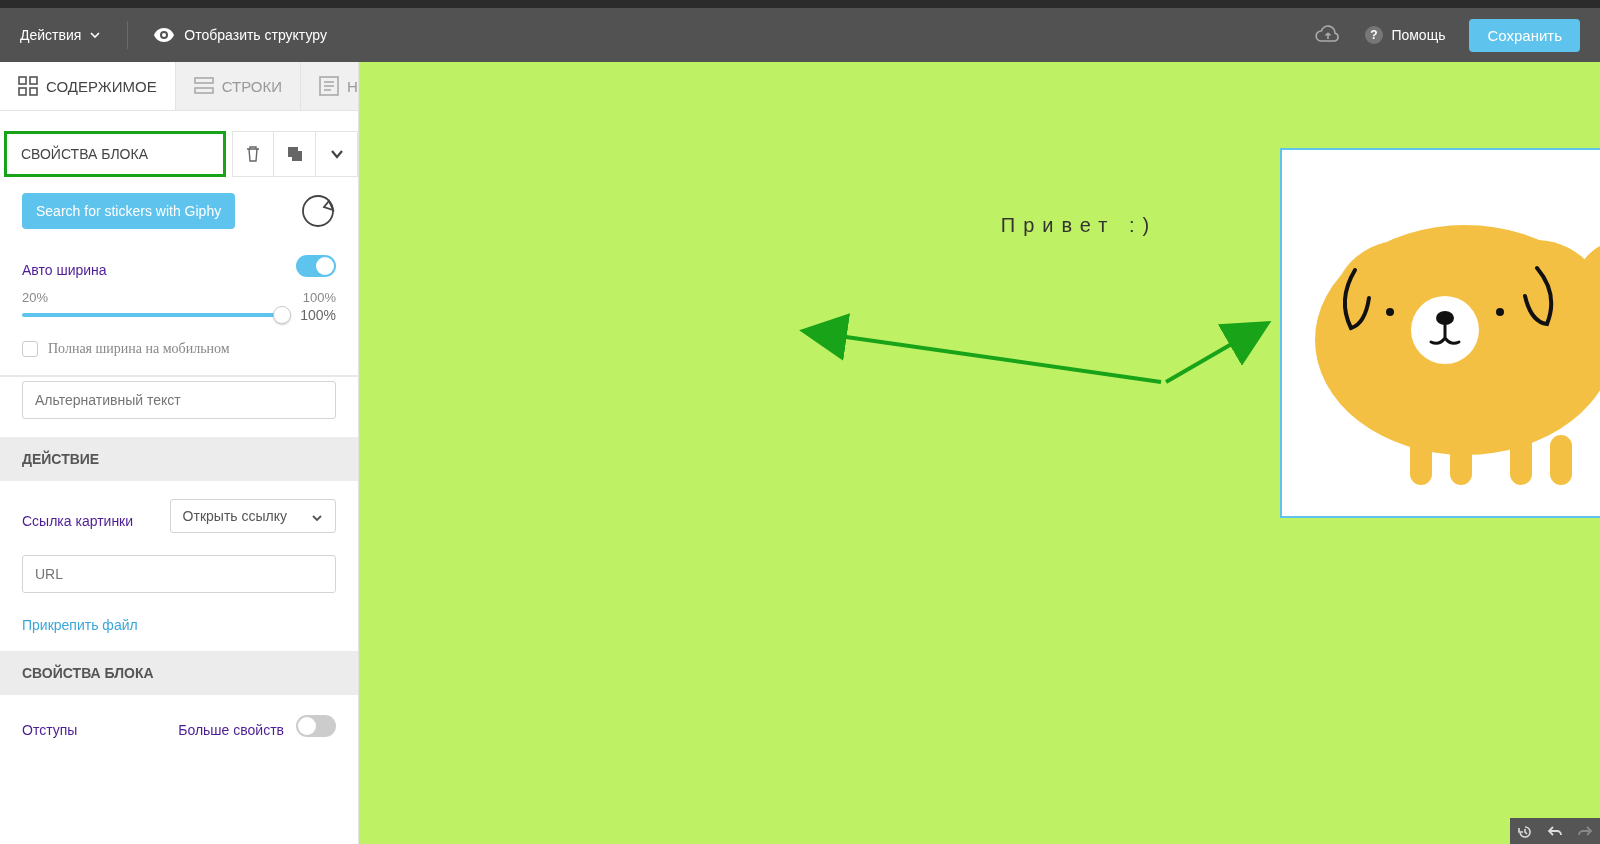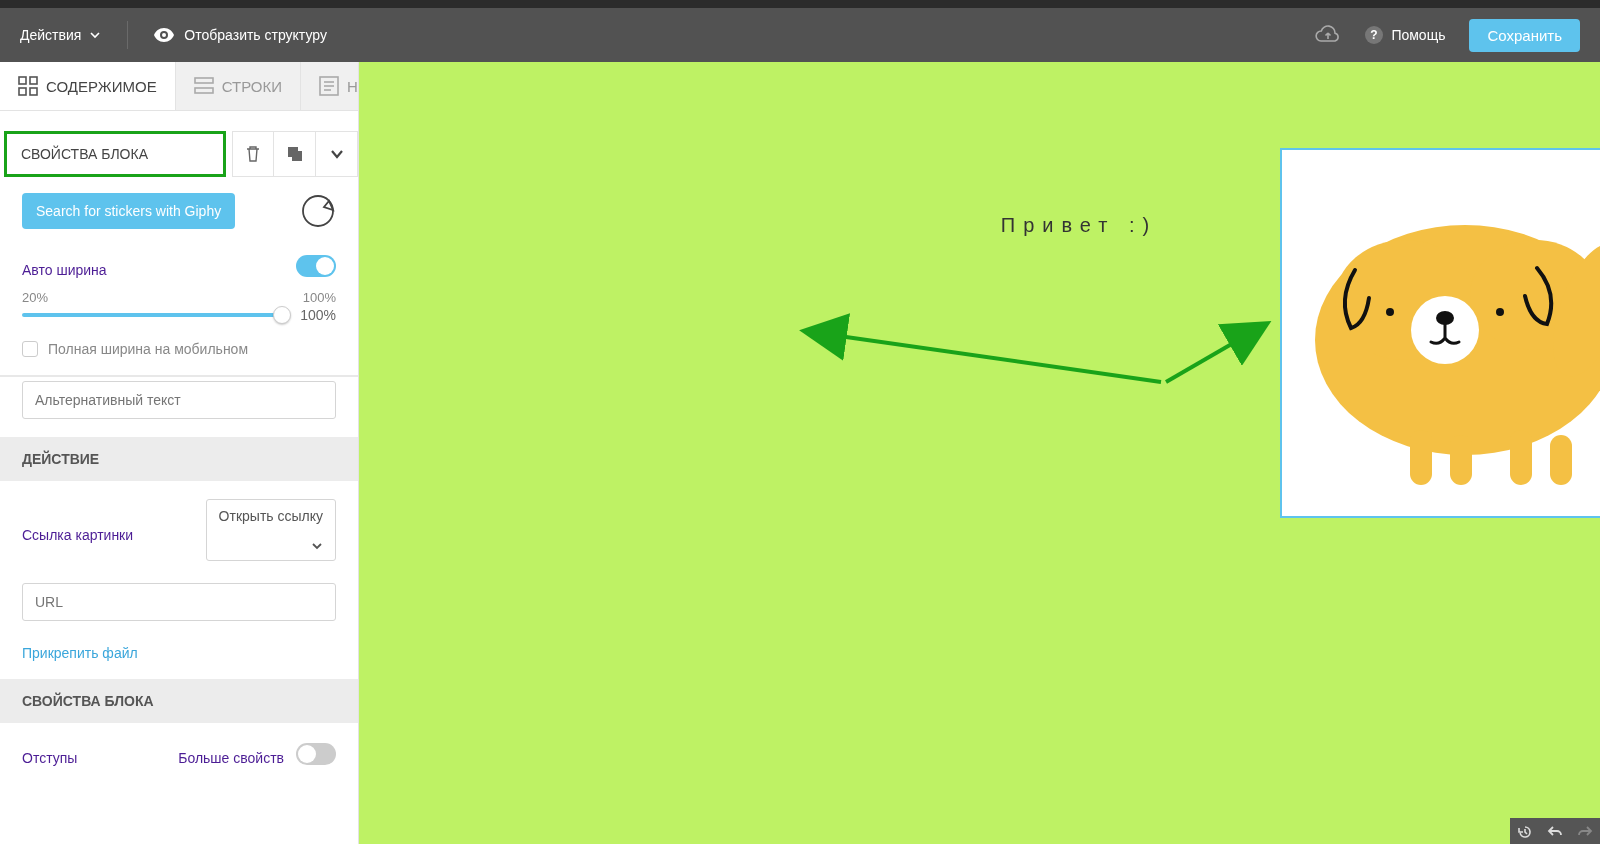--- a/index.html
+++ b/index.html
@@ -41,21 +41,21 @@
 .toggle.off { background: #ccc; }
 .toggle.off::after { right: auto; left: 2px; }
 
 .slider-row { padding: 4px 22px 12px 22px; }
 .slider-labels { display: flex; justify-content: space-between; font-size: 13px; color: #888; margin-bottom: 2px; }
 .slider-track-wrap { display: flex; align-items: center; gap: 14px; }
 .slider-track { flex: 1; height: 4px; background: #5ec3ed; border-radius: 2px; position: relative; }
 .slider-thumb { width: 18px; height: 18px; background: #fff; border: 1px solid #ccc; border-radius: 50%; position: absolute; right: -5px; top: -7px; box-shadow: 0 1px 2px rgba(0,0,0,0.2); }
 .slider-val { color: #666; font-size: 14px; }
 
-.checkbox-row { display: flex; align-items: center; gap: 10px; padding: 6px 22px 18px 22px; color: #888; }
+.checkbox-row { display: flex; align-items: center; gap: 10px; padding: 6px 22px 18px 22px; color: #888; font-family: Liberation Serif, serif; }
 .checkbox { width: 16px; height: 16px; border: 1px solid #ccc; border-radius: 3px; }
 
 .hr { height: 1px; background: #e8e8e8; }
 
 .align-row { display: flex; align-items: center; justify-content: space-between; padding: 18px 22px; }
 .align-opts { display: flex; gap: 6px; }
 .align-opt { width: 30px; height: 22px; display: flex; flex-direction: column; justify-content: center; gap: 3px; cursor: pointer; padding: 0 4px; }
 .align-opt span { height: 2px; background: #ccc; }
 .align-opt.active span { background: #555; }
 .align-opt.left span:nth-child(2){ width: 60%; }
@@ -66,21 +66,21 @@
 .align-opt.center span:nth-child(3){ width:85%; }
 .align-opt.right span{ margin-left:auto; }
 .align-opt.right span:nth-child(2){ width:60%; }
 .align-opt.right span:nth-child(3){ width:80%; }
 
 .input { width: calc(100% - 44px); margin: 4px 22px 18px 22px; border: 1px solid #d5d5d5; border-radius: 3px; padding: 10px 12px; font-size: 14px; color: #666; }
 
 .section-header { background: #ececec; padding: 14px 22px; font-size: 14px; color: #555; font-weight: 600; }
 
 .link-row { display: flex; align-items: center; justify-content: space-between; padding: 18px 22px 10px 22px; }
-.select { border: 1px solid #d5d5d5; border-radius: 3px; padding: 8px 12px; display: flex; align-items: flex-end; gap: 16px; color: #555; cursor: pointer; flex-direction: column; }
+.select { border: 1px solid #d5d5d5; border-radius: 3px; padding: 8px 12px; display: flex; align-items: flex-end; gap: 24px; color: #555; cursor: pointer; }
 
 .attach-link { color: #3aa6db; padding: 6px 22px 18px 22px; display: block; cursor: pointer; font-size: 14px; }
 
 .canvas { flex: 1; position: relative; background: #bef264; }
 .greeting { position: absolute; left: 720px; top: 152px; font-size: 20px; letter-spacing: 8px; color: #333; transform: translateX(-50%); }
 
 .sel-frame { position: absolute; left: 921px; top: 86px; width: 370px; height: 370px; border: 2px solid #5ec3ed; background: #fff; }
 
 .arrow-svg { position: absolute; left: 432px; top: 245px; pointer-events: none; width: 490px; height: 90px; overflow: visible; }
 

